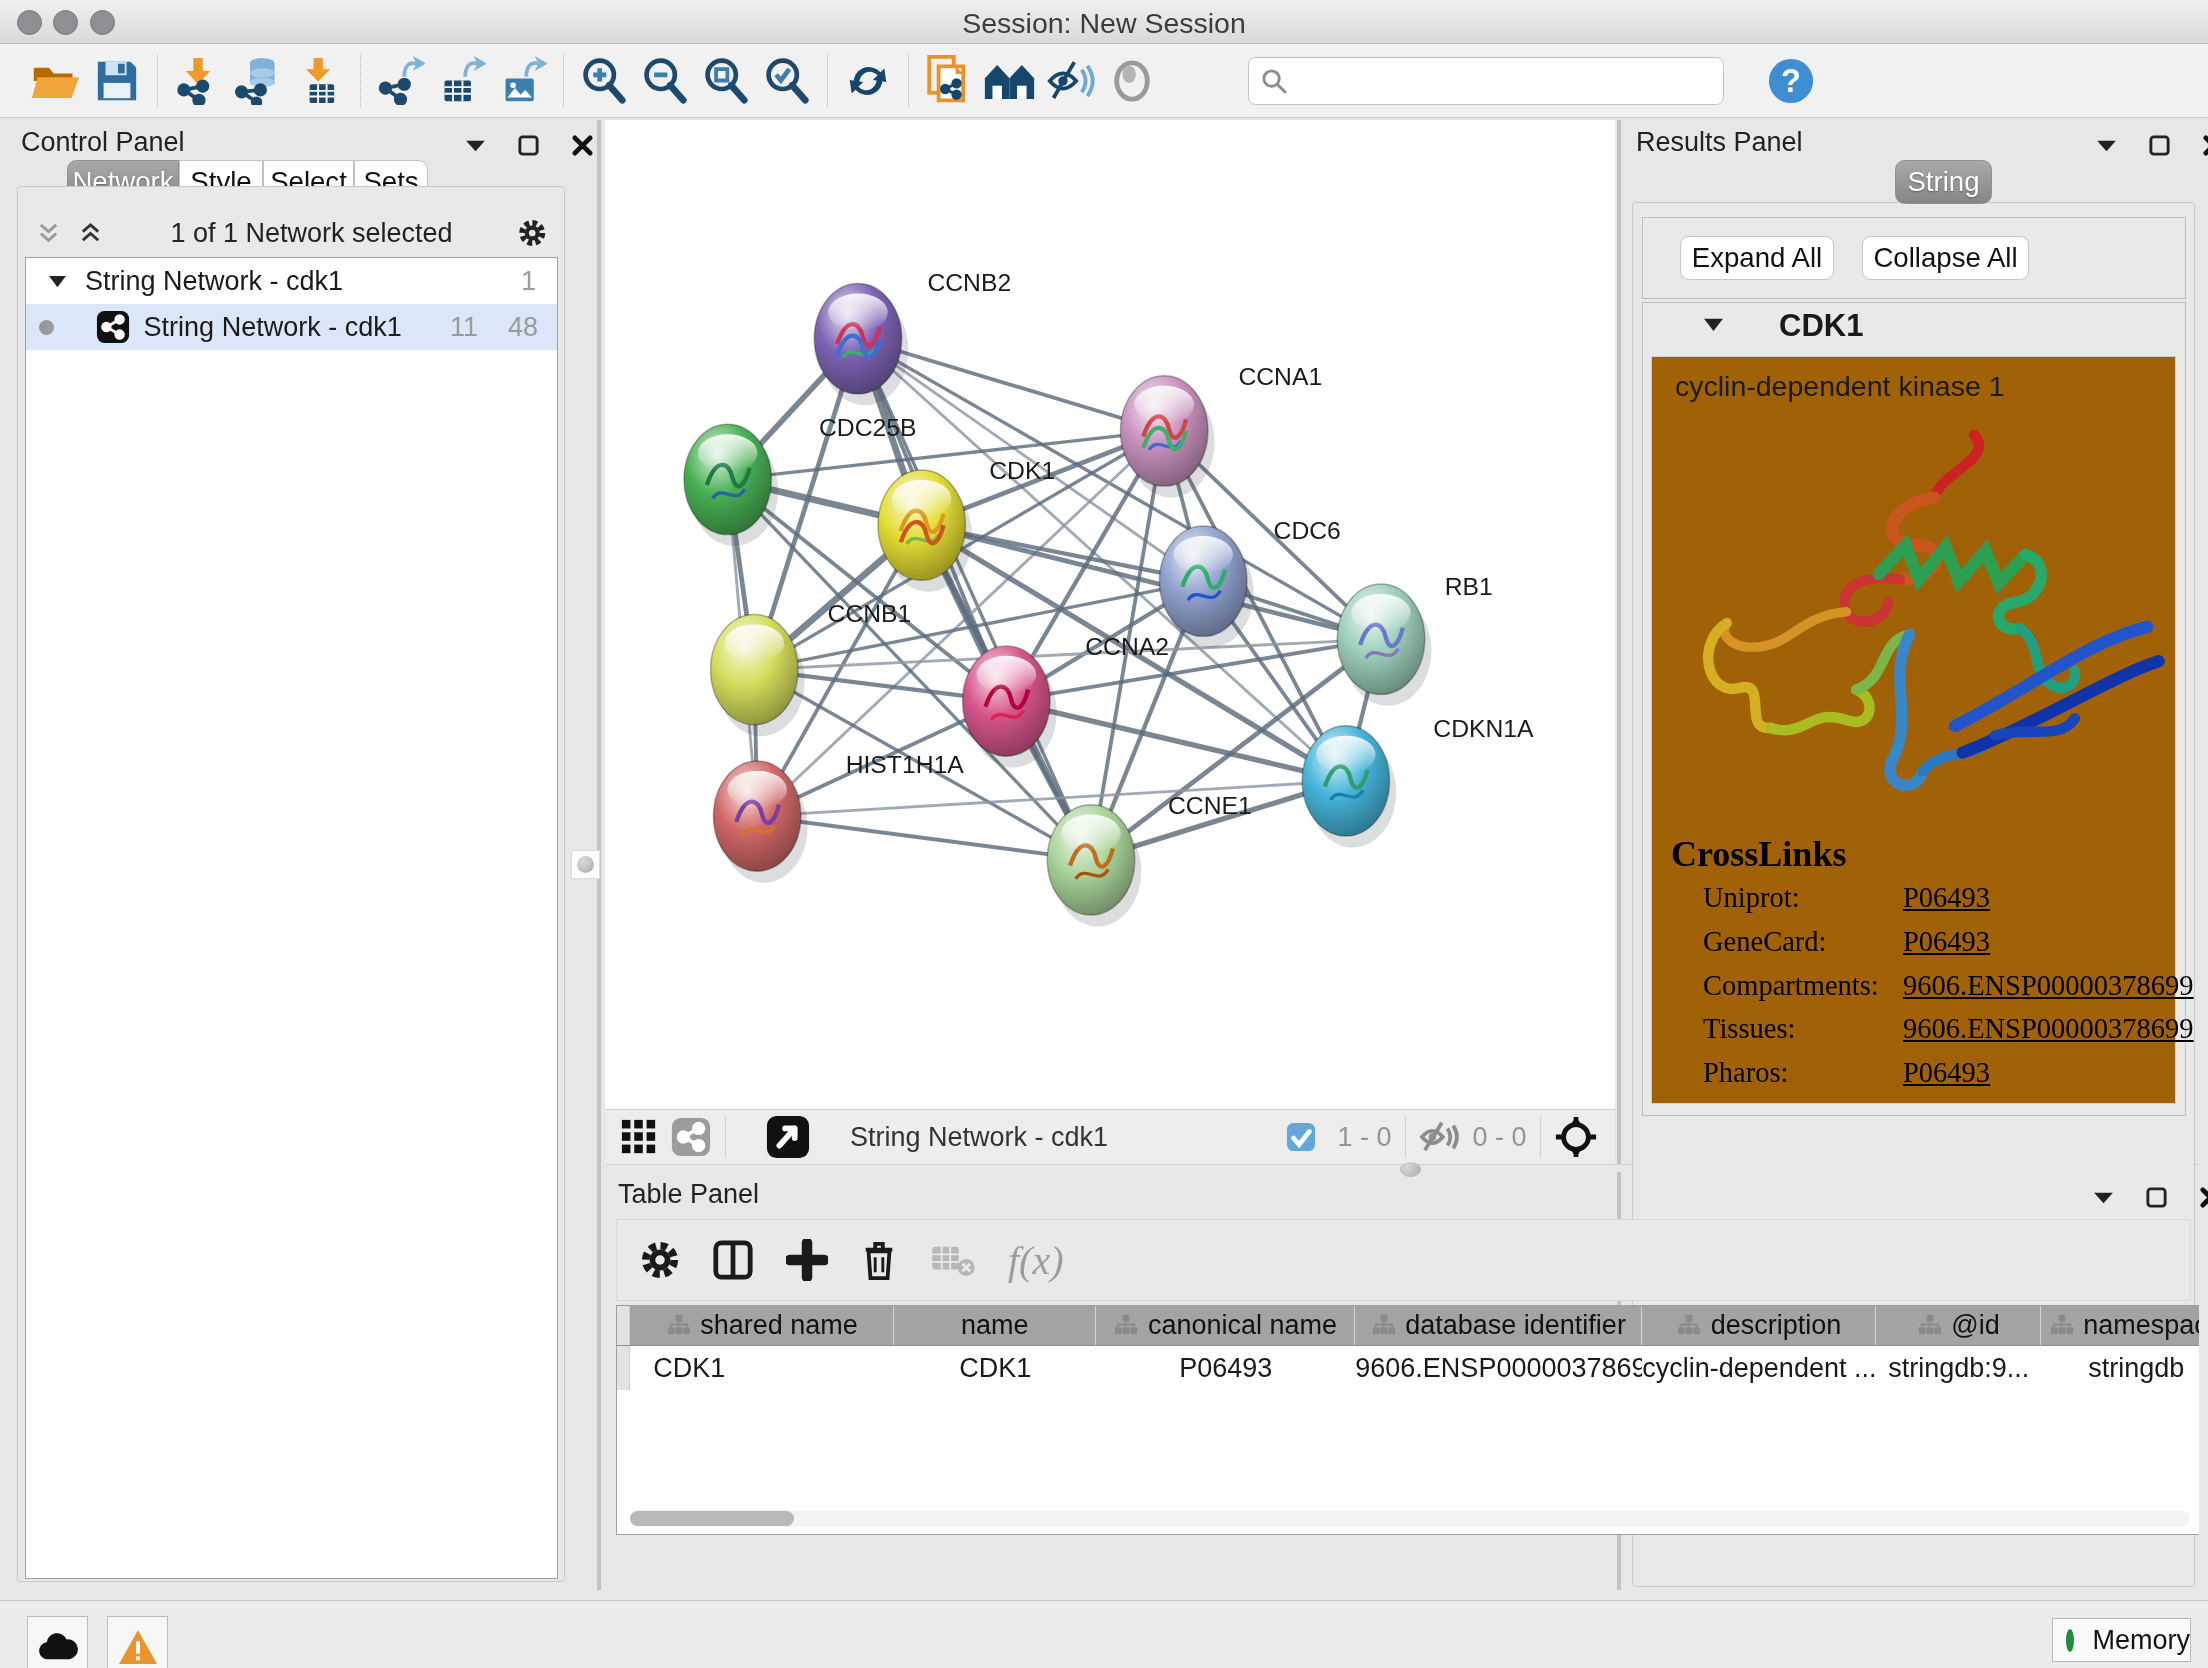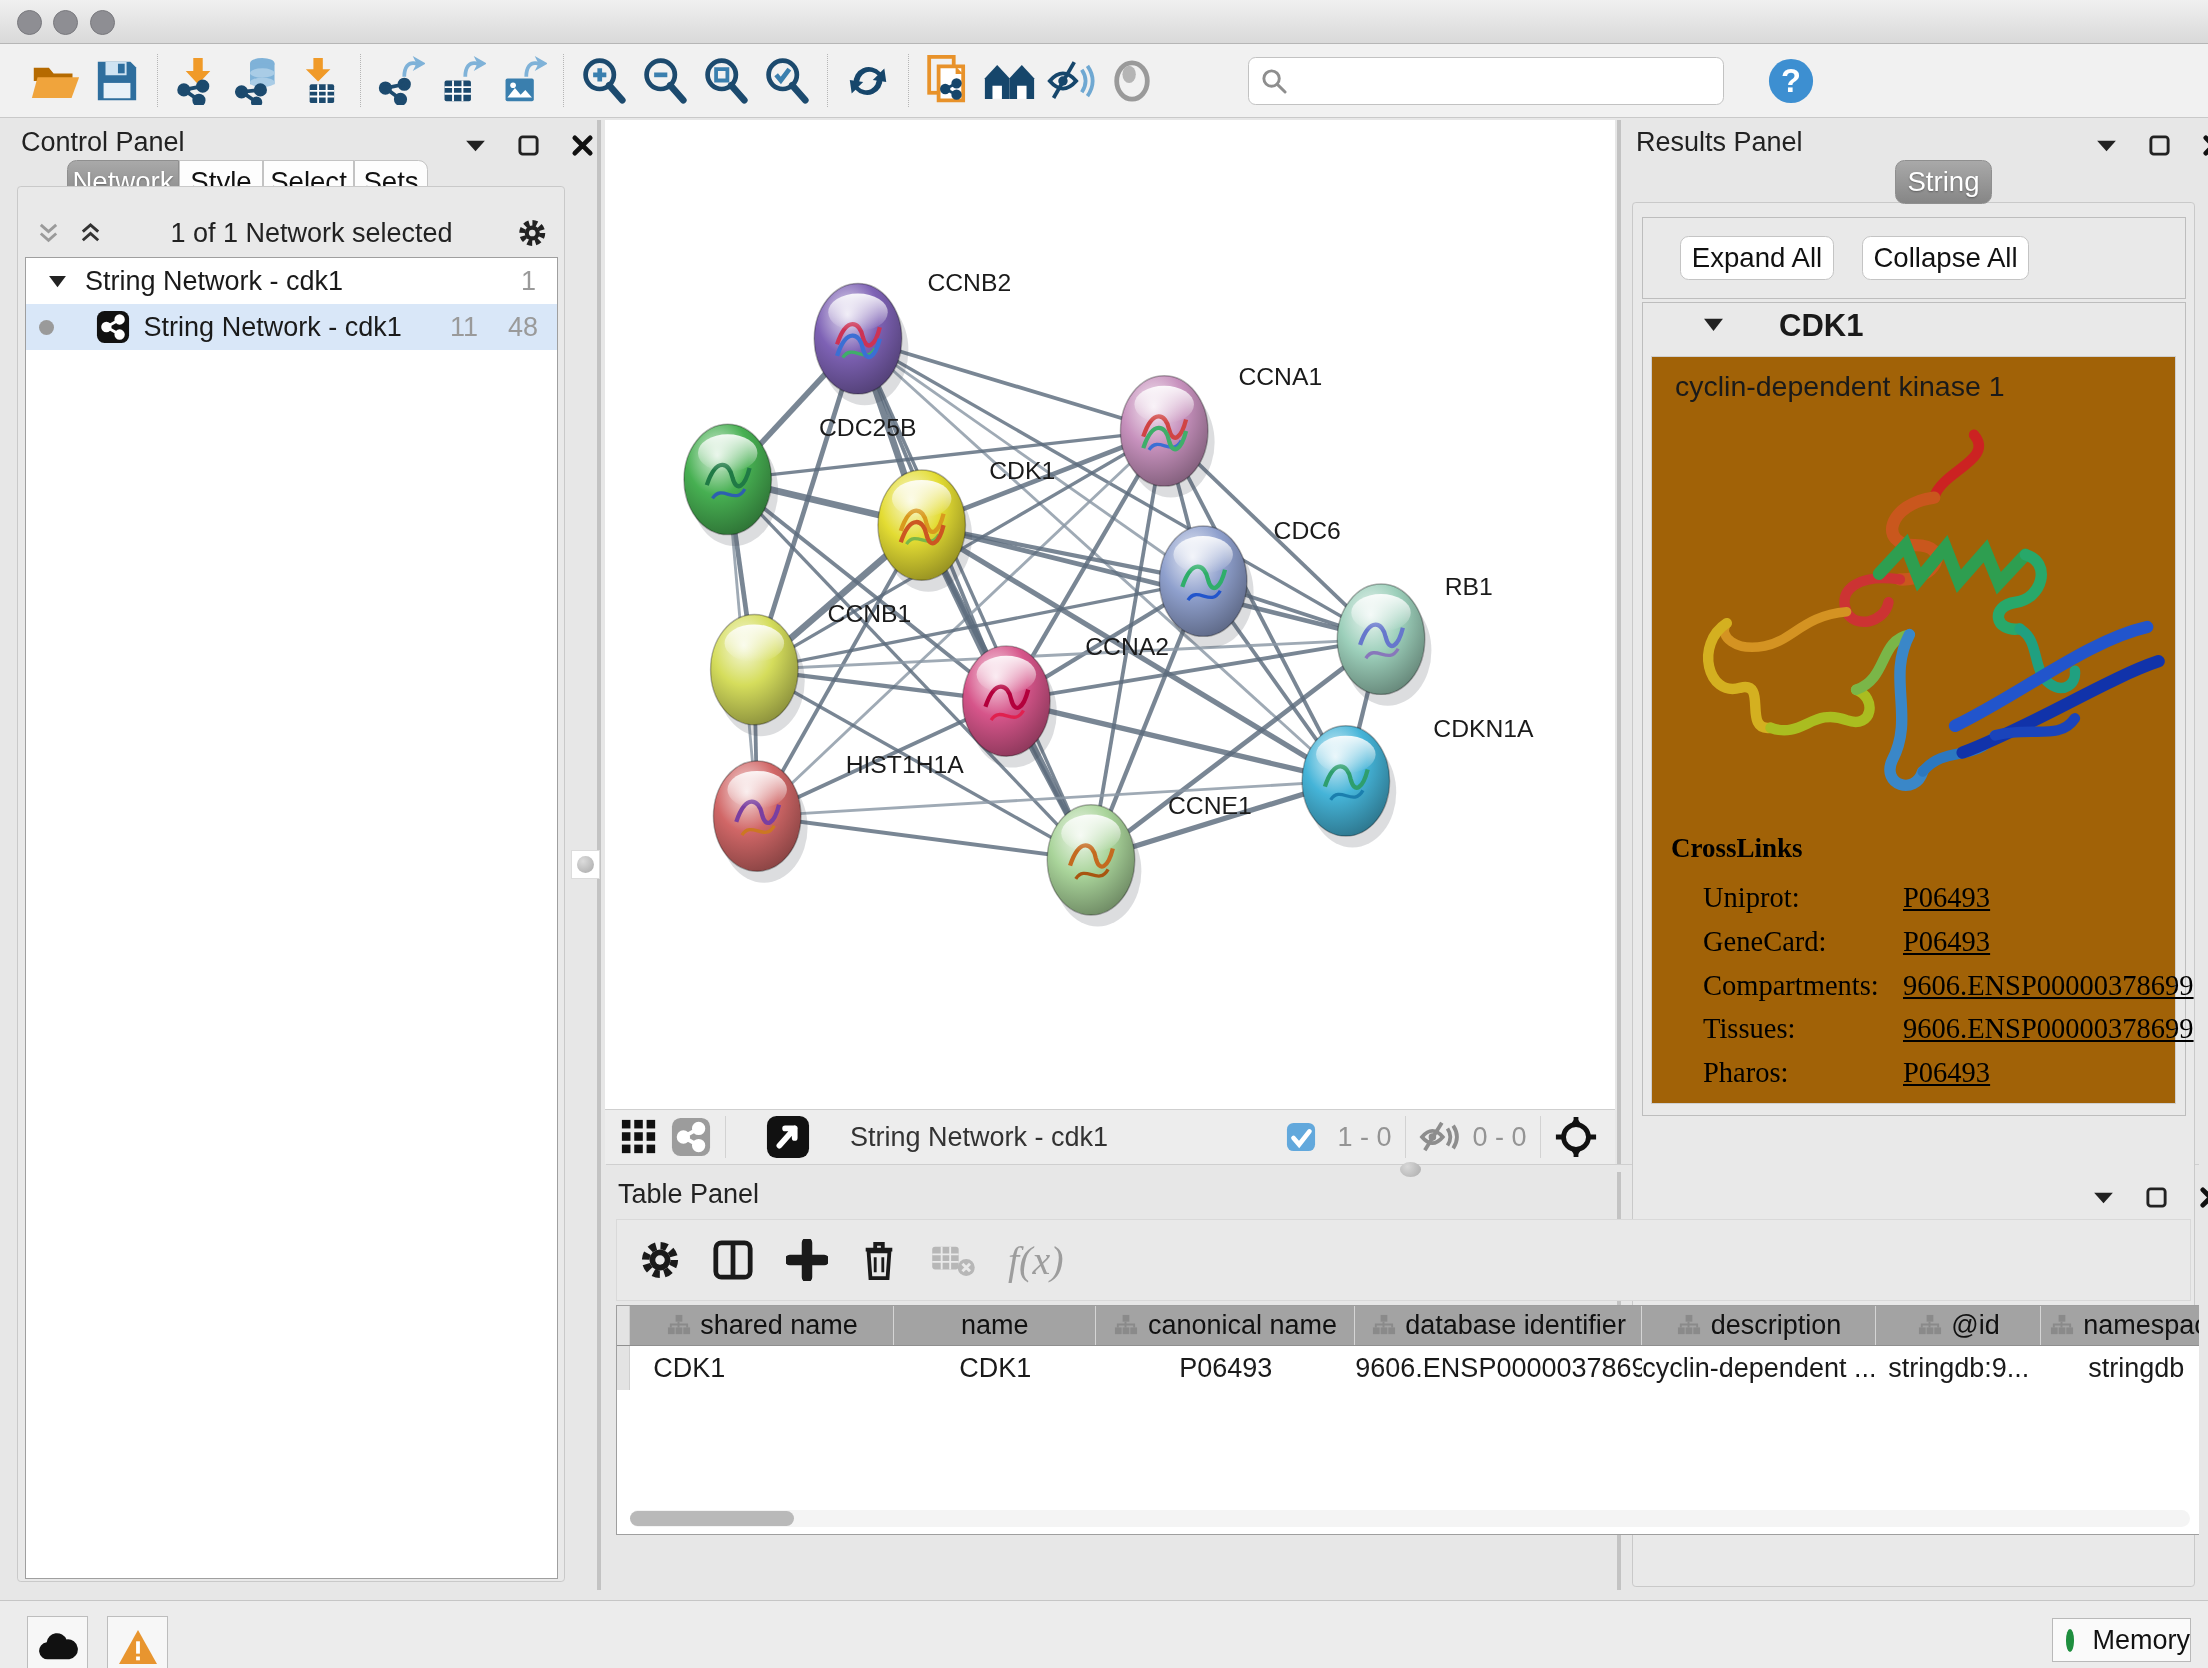--- a/index.html
+++ b/index.html
@@ -85,20 +85,21 @@
 </style>
 </head>
 <body>
 
 <div id="win">
 
   <div id="titlebar">
     <span class="tlight" style="left:17px"></span>
     <span class="tlight" style="left:53px"></span>
     <span class="tlight" style="left:90px"></span>
+    <div id="wtitle">Session: New Session</div>
   </div>
 
   <div id="toolbar">
     <div style="width:25px"></div>
     <div class="tbtn">
       <svg width="51" height="46" viewBox="0 0 54 48">
         <path d="M4 10 h16 l5 6 h20 v8 H4z" fill="#b56a00"></path>
         <path d="M8 20 h44 l-8 22 H2z" fill="#f0a43c"></path>
       </svg>
     </div>
@@ -670,21 +671,21 @@
         <path d="M230 170 L258 140 L272 176 L300 142 L314 178 L342 146 L356 180 L384 150" stroke="#2e9e50" stroke-width="13"></path>
         <path d="M384 150 C412 158 402 196 374 200 C346 204 352 232 378 228" stroke="#28a86a" stroke-width="12"></path>
         <path d="M378 228 C400 240 390 272 410 286 C424 296 438 286 436 272" stroke="#20a080" stroke-width="11"></path>
         <path d="M262 234 C238 280 268 320 244 366 C232 392 268 404 276 378" stroke="#3a87c8" stroke-width="12"></path>
         <path d="M276 378 C300 350 330 368 352 340" stroke="#2c78c0" stroke-width="11"></path>
         <path d="M310 330 C380 296 450 240 512 226" stroke="#2255cc" stroke-width="13"></path>
         <path d="M318 358 C392 330 470 280 524 262" stroke="#1133aa" stroke-width="13"></path>
         <path d="M352 340 C390 330 420 346 436 322" stroke="#1a44bb" stroke-width="11"></path>
       </g>
     </svg>
-    <div class="xl" style="position:absolute;left:19px;top:476px;font-weight:bold;font-size:27px">CrossLinks</div>
+    <div class="xl" style="position:absolute;left:19px;top:476px;font-weight:bold;font-size:36px">CrossLinks</div>
     <div class="xlrow" style="left:51px;top:525px">
       <span class="xl lbl">Uniprot:</span>
       <a class="xl" href="#">P06493</a>
     </div>
     <div class="xlrow" style="left:51px;top:569px">
       <span class="xl lbl">GeneCard:</span>
       <a class="xl" href="#">P06493</a>
     </div>
     <div class="xlrow" style="left:51px;top:613px">
       <span class="xl lbl">Compartments:</span>

